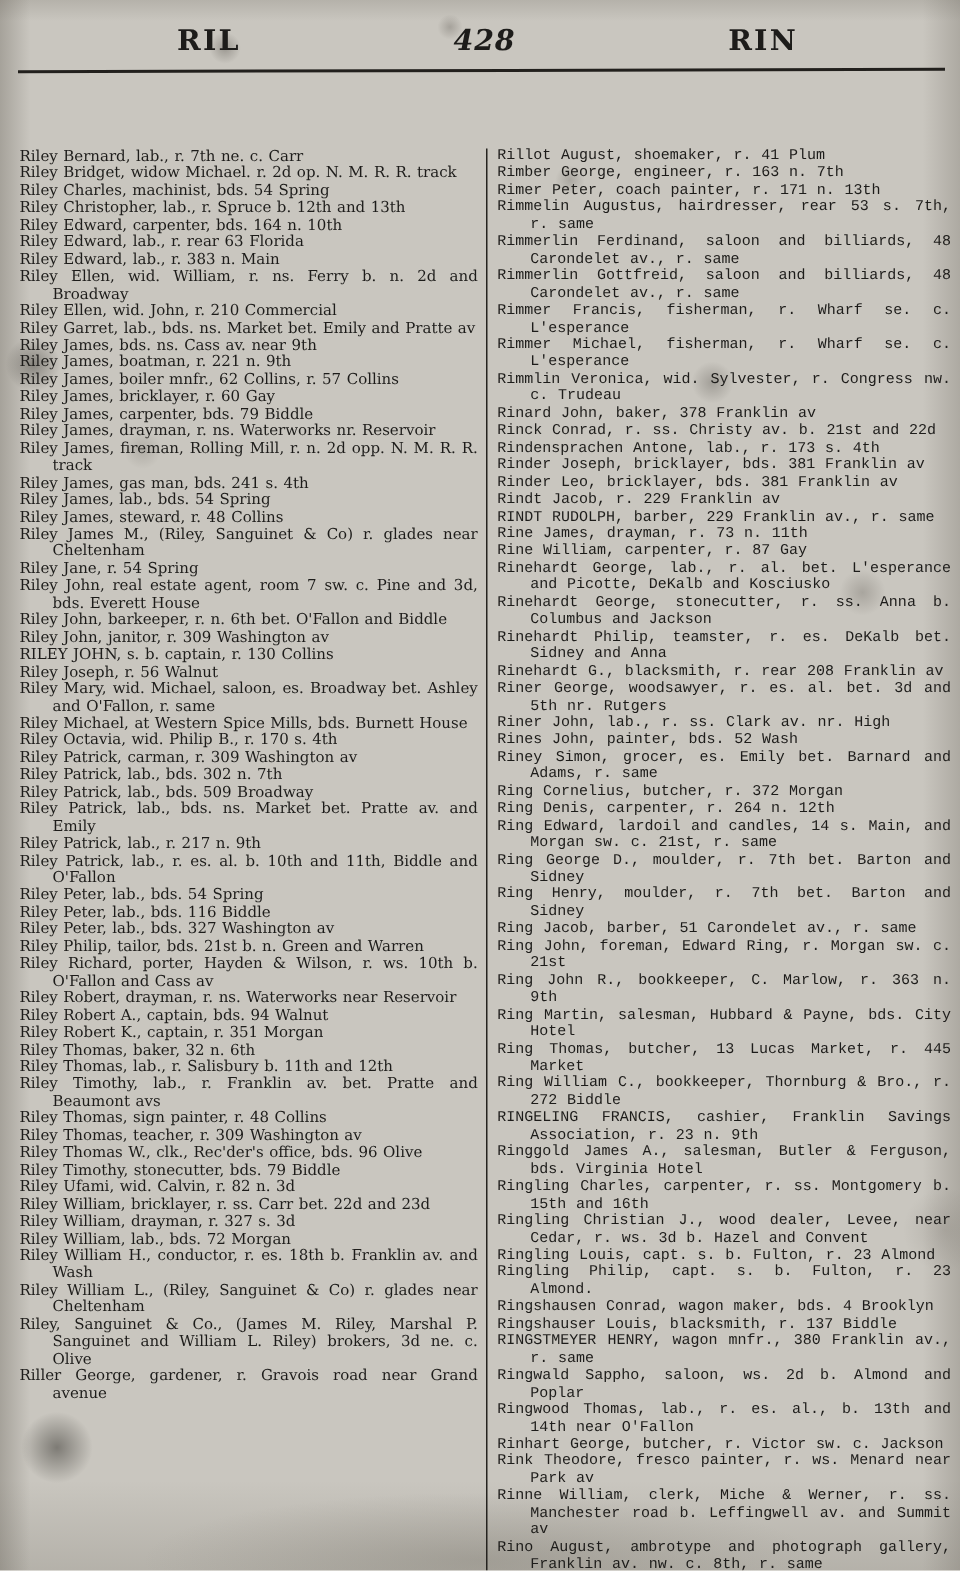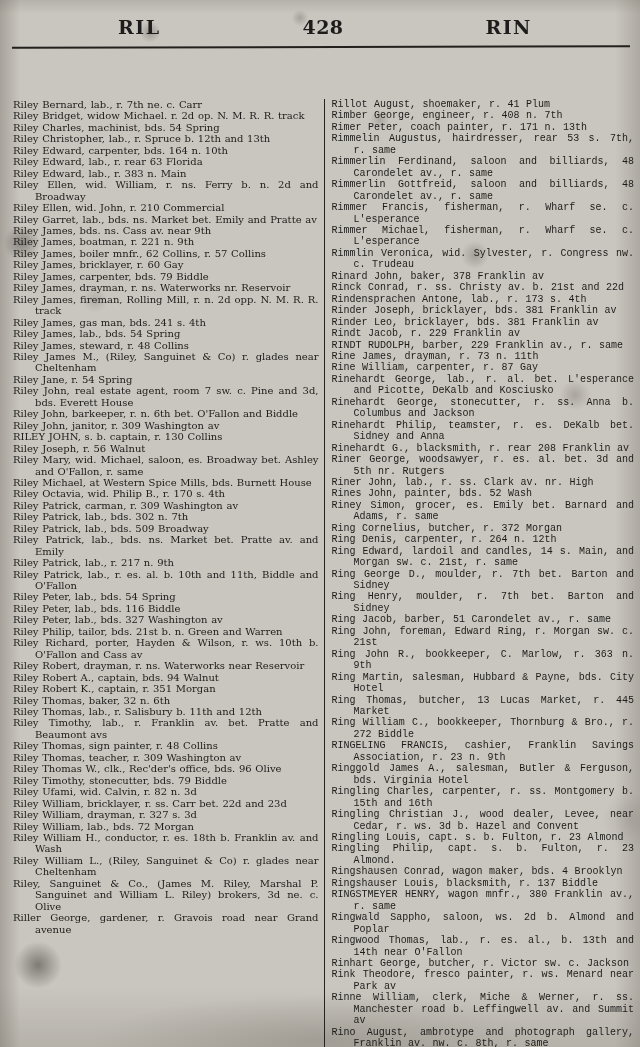--- a/index.html
+++ b/index.html
@@ -32,21 +32,21 @@
 
   .header {
     display: flex;
     justify-content: space-between;
     align-items: baseline;
     padding: 16px 108px 0 118px;
     font-weight: bold;
     font-size: 19px;
     letter-spacing: 1.5px;
   }
-  .header .pageno { letter-spacing: 0.5px; }
+  .header .pageno { letter-spacing: 0.5px; font-style: italic; }
 
   .header-rule {
     height: 2px;
     background: #22201d;
     margin: 8px 10px 0 12px;
     transform: rotate(-0.15deg);
   }
 
   .columns {
     display: flex;
@@ -204,21 +204,21 @@
 
         <p class="entry">Riley, Sanguinet &amp; Co., (James M. Riley, Marshal P. Sanguinet and William L. Riley) brokers, 3d ne. c. Olive</p>
 
         <p class="entry">Riller George, gardener, r. Gravois road near Grand avenue</p>
       </div>
 
     <div class="col col-right">
 
         <p class="entry">Rillot August, shoemaker, r. 41 Plum</p>
 
-        <p class="entry">Rimber George, engineer, r. 408 n. 7th</p>
+        <p class="entry">Rimber George, engineer, r. 163 n. 7th</p>
 
         <p class="entry">Rimer Peter, coach painter, r. 171 n. 13th</p>
 
         <p class="entry">Rimmelin Augustus, hairdresser, rear 53 s. 7th, r. same</p>
 
         <p class="entry">Rimmerlin Ferdinand, saloon and billiards, 48 Carondelet av., r. same</p>
 
         <p class="entry">Rimmerlin Gottfreid, saloon and billiards, 48 Carondelet av., r. same</p>
 
         <p class="entry">Rimmer Francis, fisherman, r. Wharf se. c. L'esperance</p>

